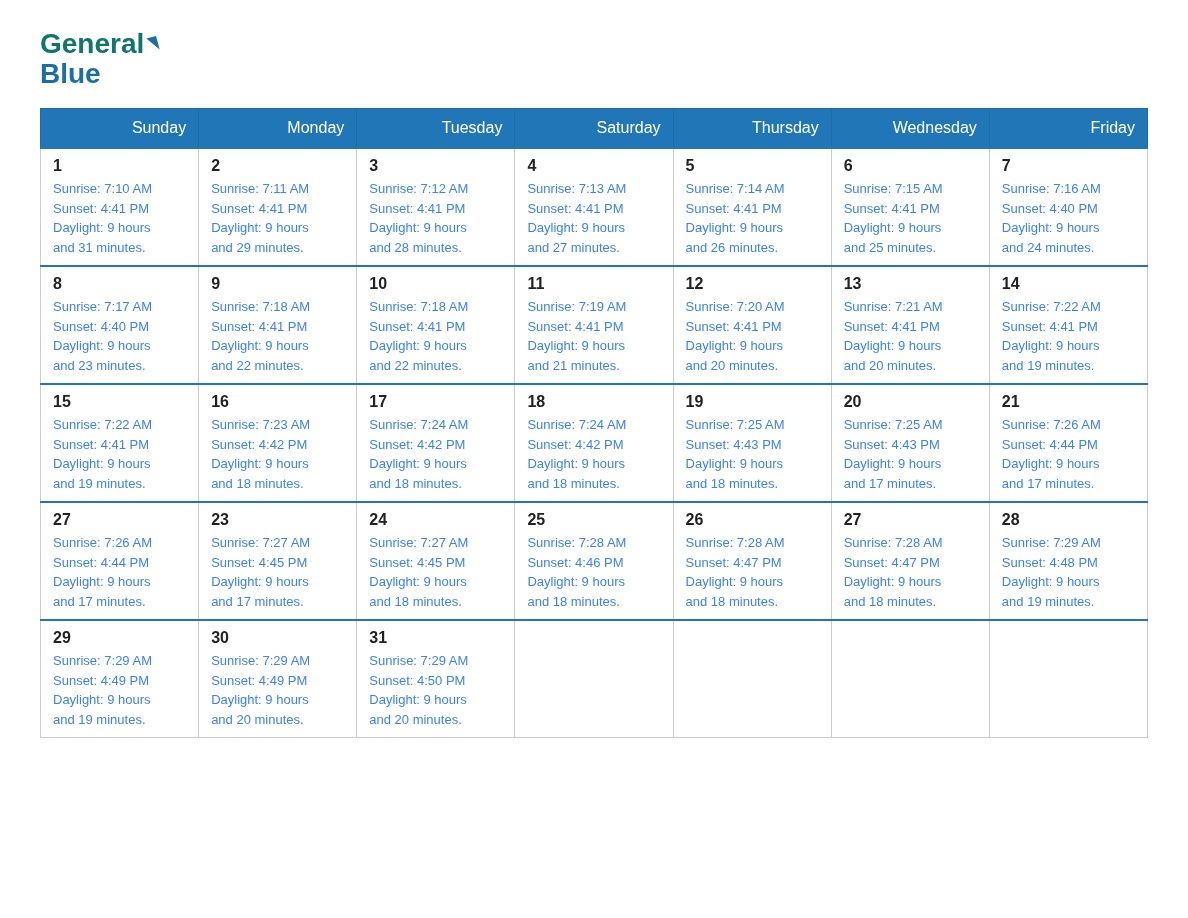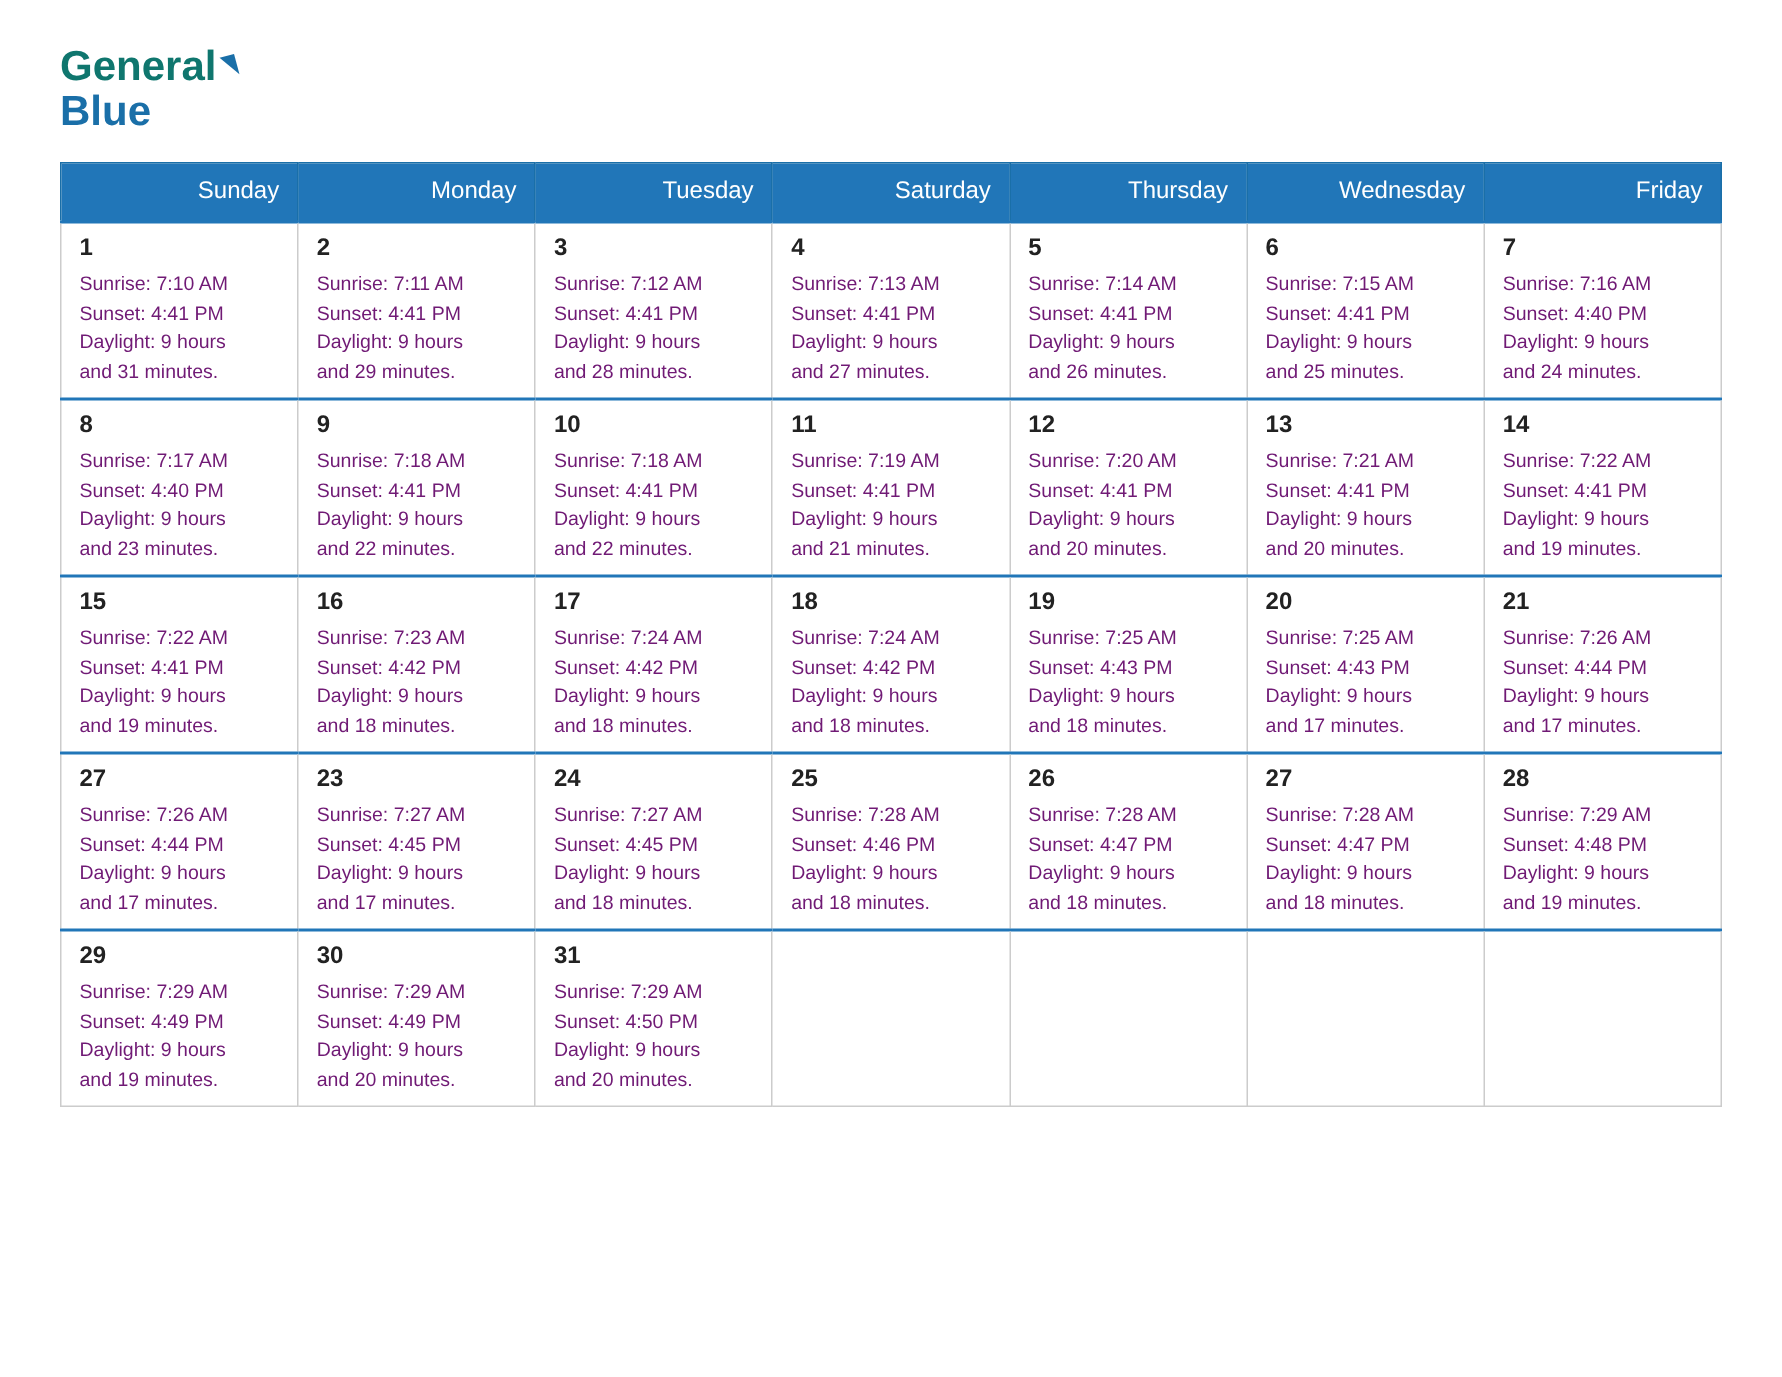--- a/index.html
+++ b/index.html
@@ -87,21 +87,21 @@
     .day-number {
       font-size: 16px;
       font-weight: bold;
       color: #222;
       display: block;
       margin-bottom: 4px;
     }
     .day-info {
       font-size: 13px;
       line-height: 1.5;
-      color: #701a75;
+      color: #3b82f6;
     }
     .empty-cell {
       border-top: 2px solid #2176b8;
       background: #fff;
     }
     .calendar tr td:first-child {
       border-left: 1px solid #ccc;
     }
     
     .week-row td {

